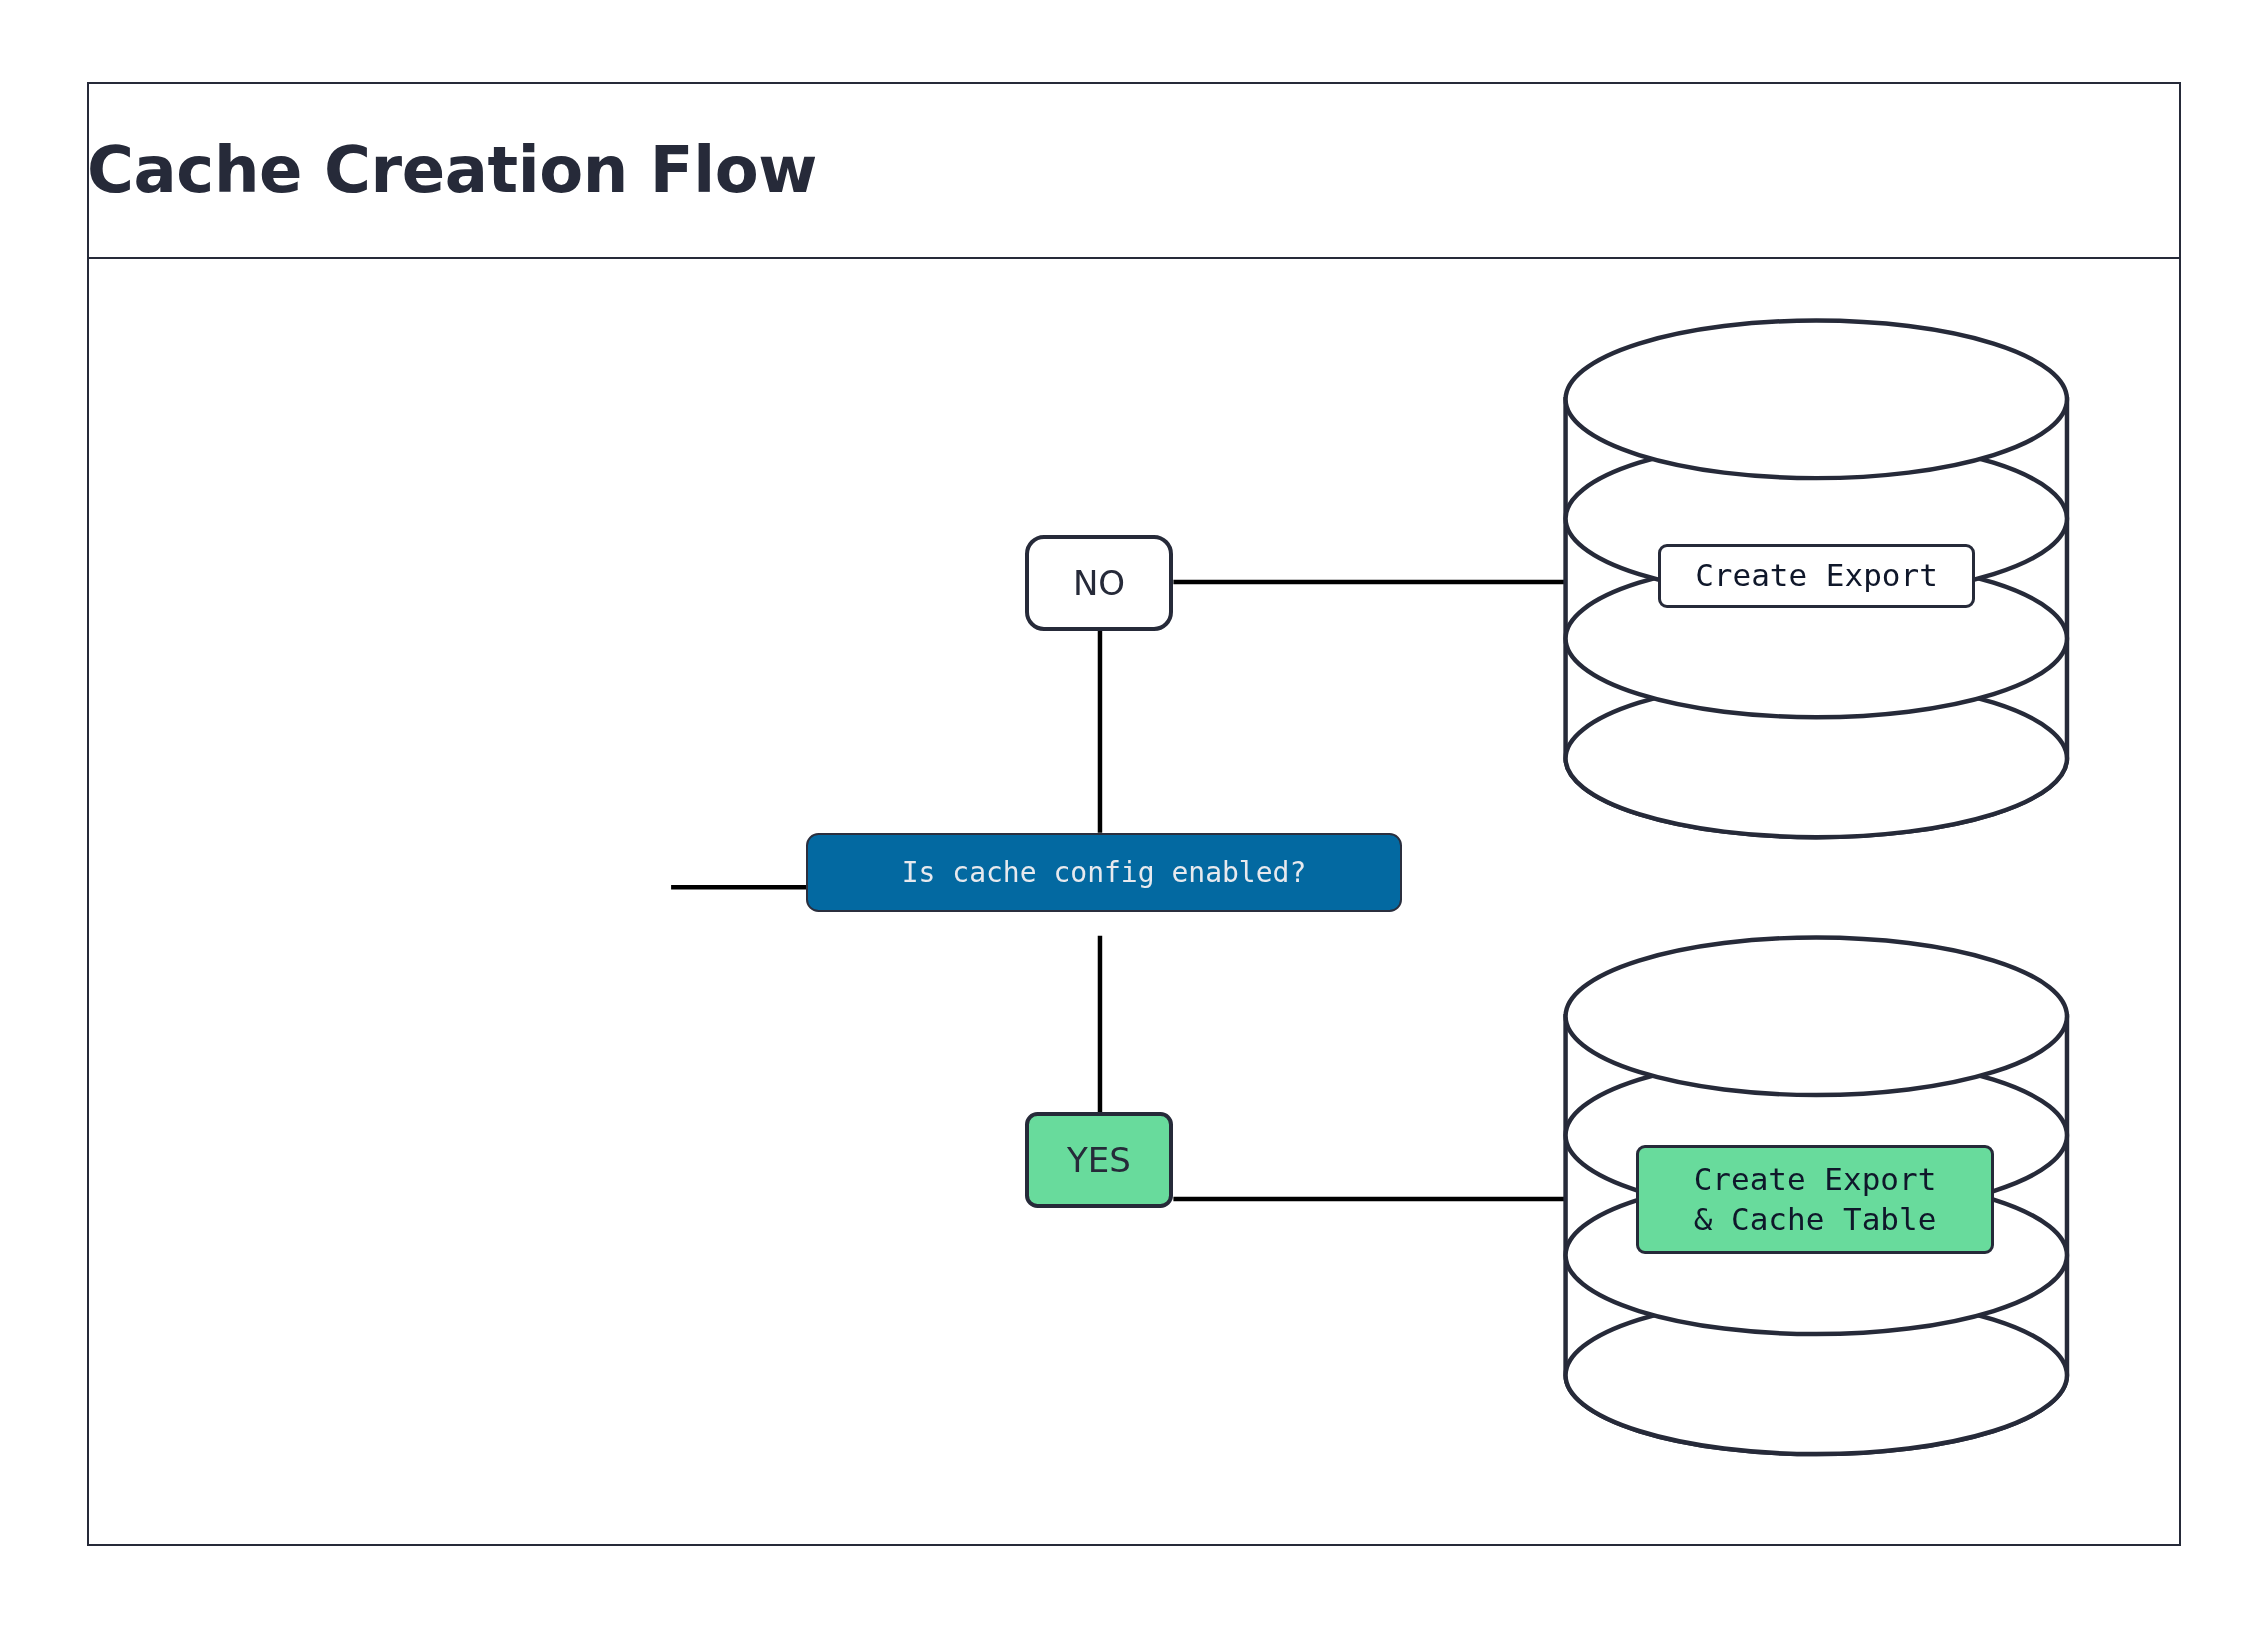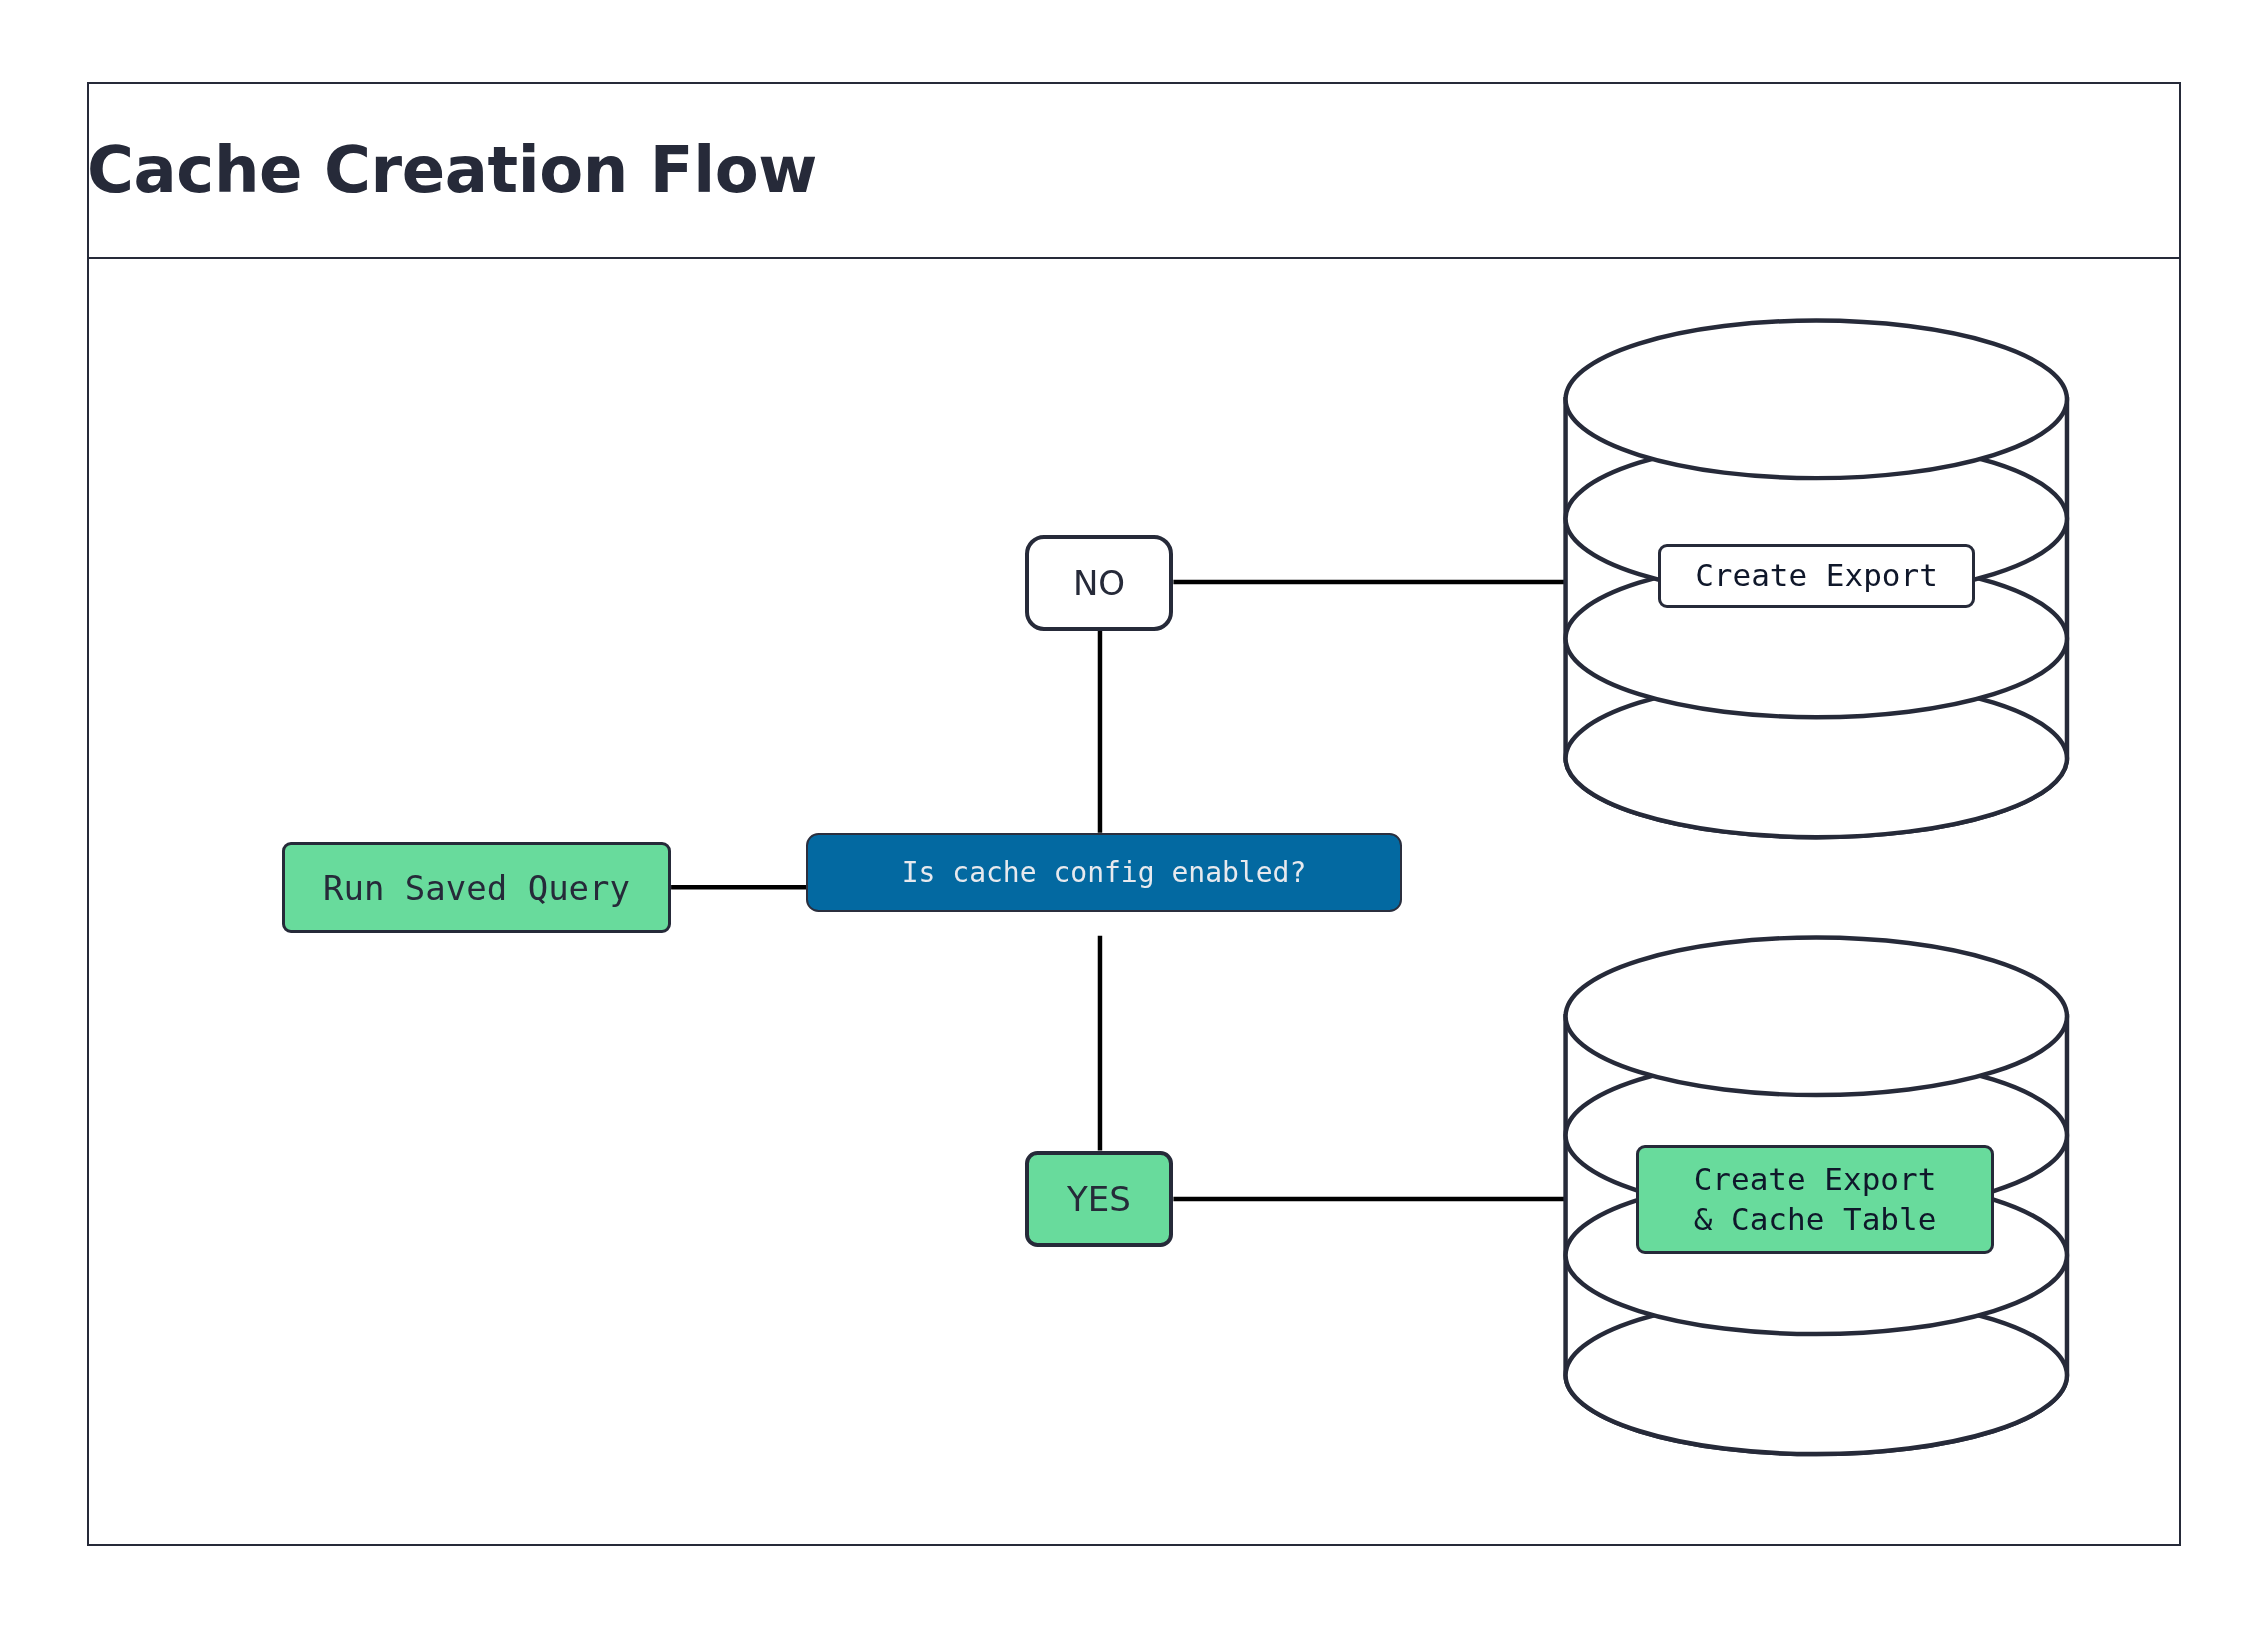--- a/index.html
+++ b/index.html
@@ -106,21 +106,21 @@
     width: 148px;
     height: 96px;
     background: #ffffff;
     border: 4.5px solid #262a39;
     border-radius: 19px;
     color: #262a39;
     font-size: 34px;
   }
   .n-yes {
     left: 1025px;
-    top: 1151px;
+    top: 1112px;
     width: 148px;
     height: 96px;
     background: #68db9c;
     border: 4.5px solid #262a39;
     border-radius: 12.5px;
     color: #262a39;
     font-size: 34px;
   }
 
   
@@ -195,21 +195,20 @@
 
     <g stroke="#262a39" stroke-width="5" fill="#ffffff">
       <path d="M 1748 1135 L 1748 1536 A 280 88 0 0 0 2308 1536 L 2308 1135 Z"></path>
       <ellipse cx="2028" cy="1536" rx="280" ry="88"></ellipse>
       <ellipse cx="2028" cy="1402" rx="280" ry="88"></ellipse>
       <ellipse cx="2028" cy="1268" rx="280" ry="88"></ellipse>
       <ellipse cx="2028" cy="1135" rx="280" ry="88"></ellipse>
     </g>
   </svg>
 
-  <div class="node node-mono n-run-saved-query">Run Saved Query</div>
 
   <div class="node node-mono n-decision">Is cache config enabled?</div>
 
   <div class="node node-sans n-no">NO</div>
 
   <div class="node node-sans n-yes">YES</div>
 
   <div class="cyl-label l-create-export">
     <span>Create Export</span>
   </div>

